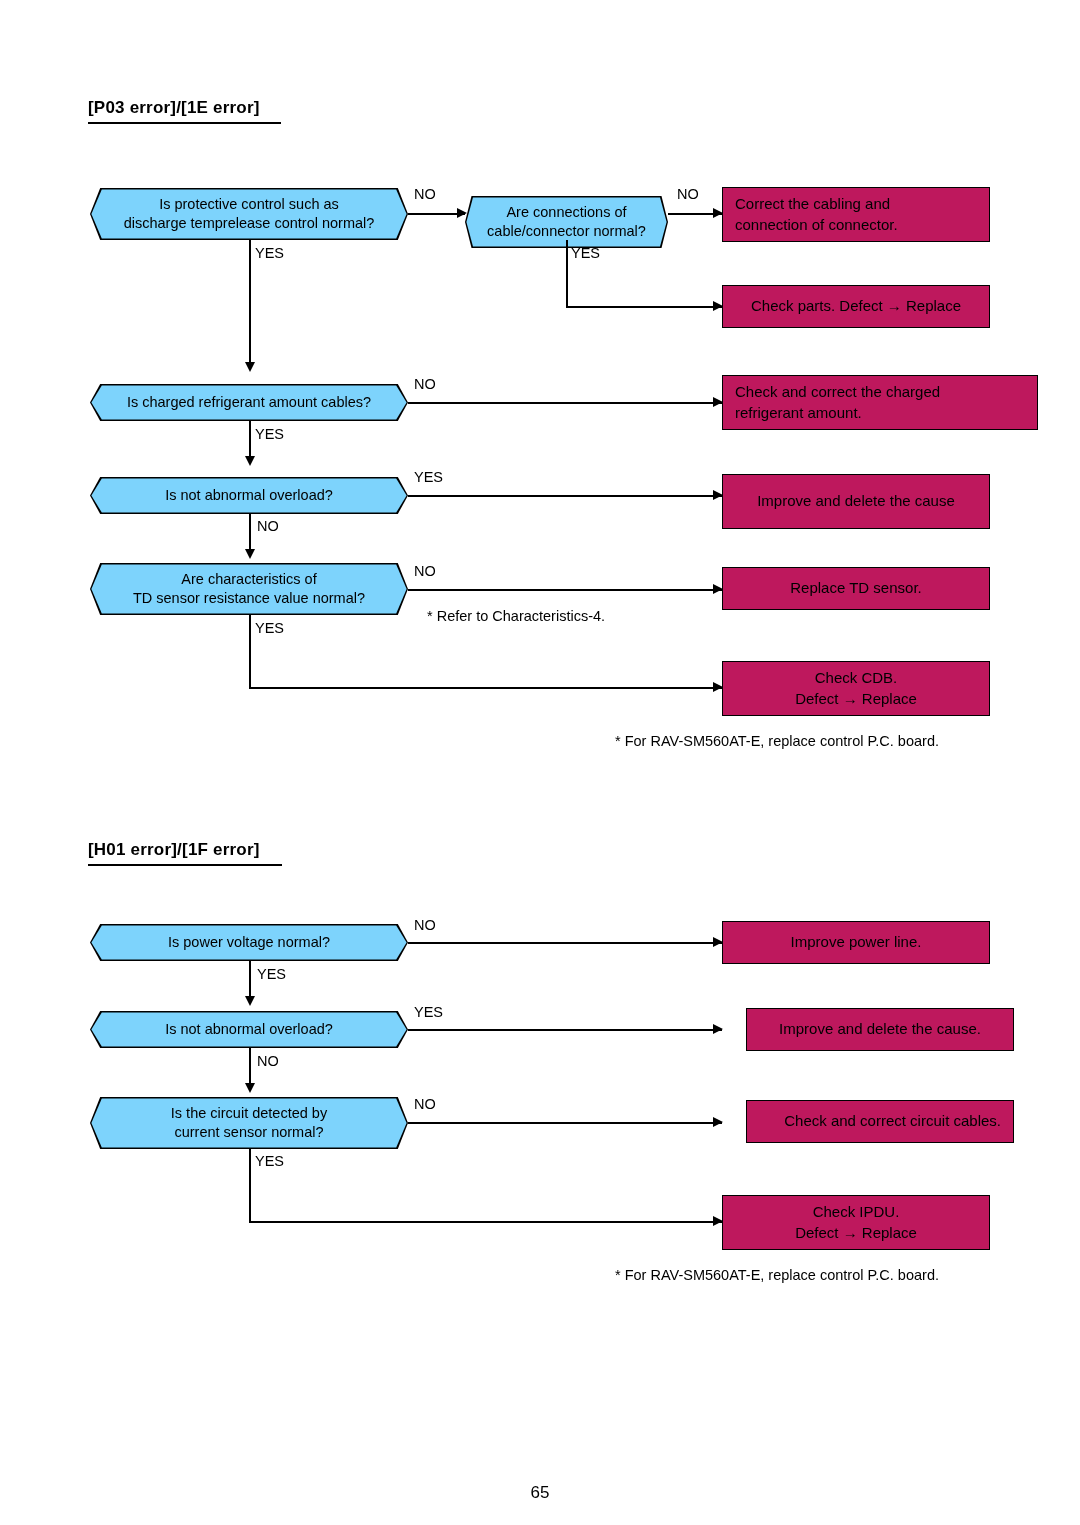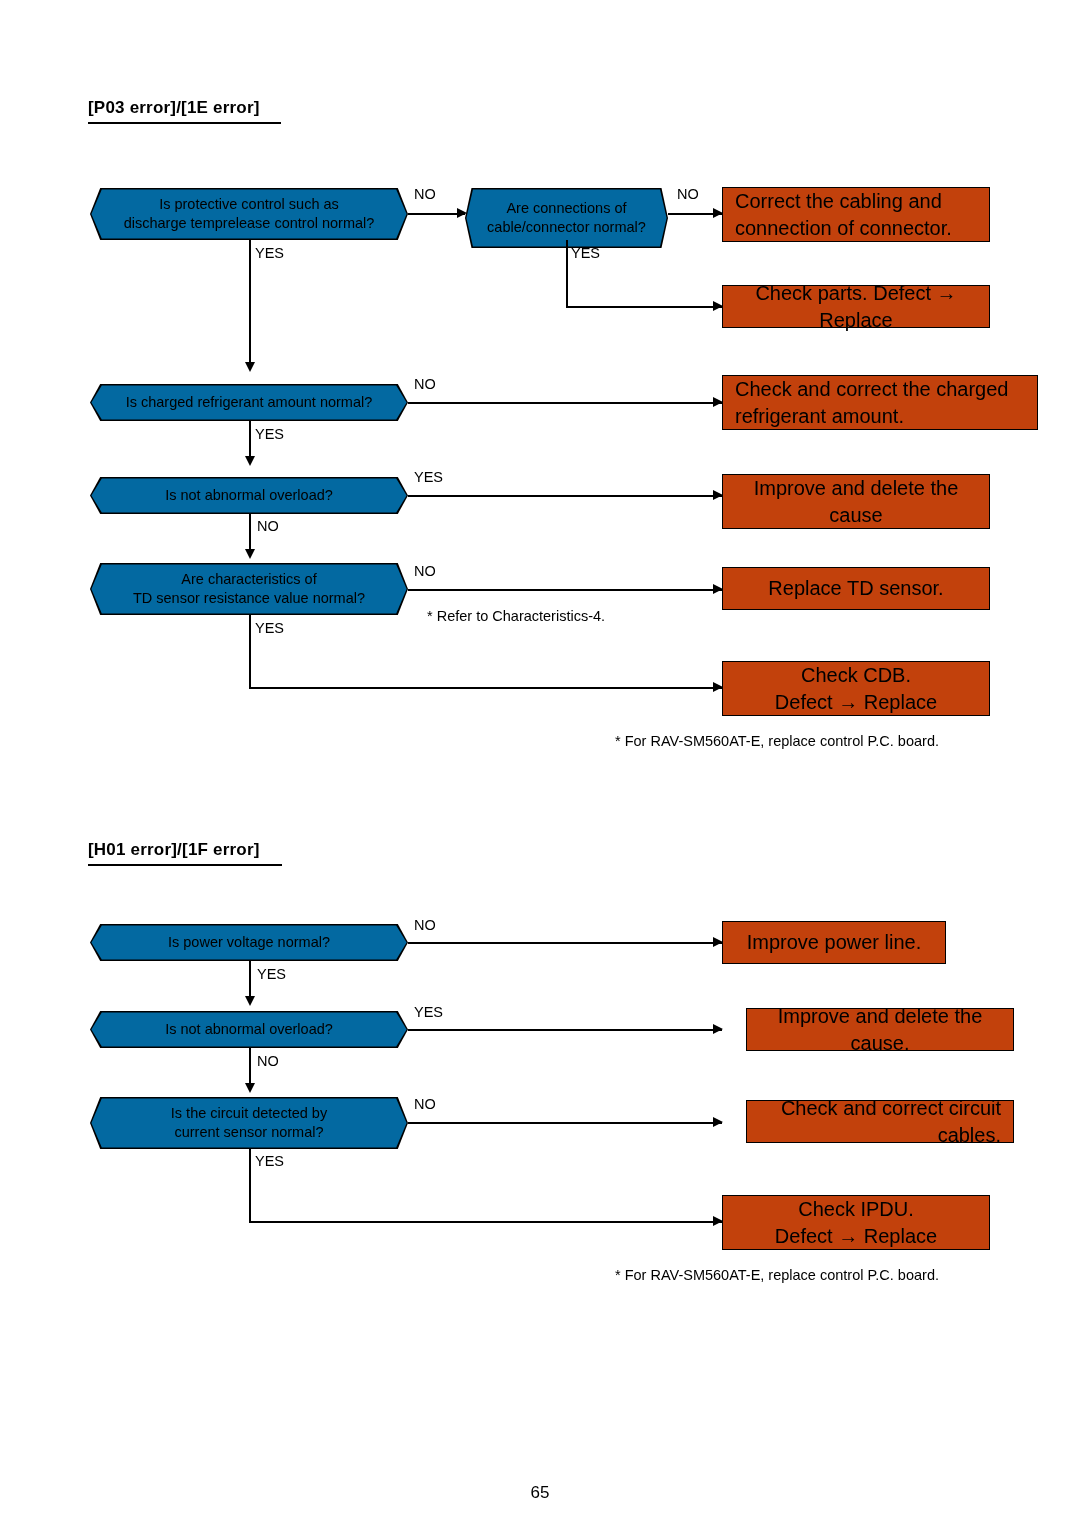--- a/index.html
+++ b/index.html
@@ -31,40 +31,40 @@
   }
   .hex-outer {
     position: absolute;
     background: #000000;
     clip-path: polygon(3.2% 0%, 96.8% 0%, 100% 50%, 96.8% 100%, 3.2% 100%, 0% 50%);
   }
   .hex-inner {
     position: absolute;
     left: 1.4px; top: 1.4px;
     right: 1.4px; bottom: 1.4px;
-    background: #0369a1;
+    background: #7dd3fc;
     clip-path: polygon(3.3% 0%, 96.7% 0%, 100% 50%, 96.7% 100%, 3.3% 100%, 0% 50%);
     display: flex;
     align-items: center;
     justify-content: center;
     text-align: center;
     font-size: 14.5px;
     line-height: 1.32;
   }
 
   
   .rect {
     position: absolute;
     box-sizing: border-box;
     border: 1.6px solid #000;
-    background: #c2410c;
+    background: #be185d;
     display: flex;
     align-items: center;
     text-align: left;
-    font-size: 20px;
+    font-size: 15px;
     line-height: 1.35;
     padding: 0 12px;
   }
   .rect.center {
     justify-content: center;
     text-align: center;
   }
   .rect .inner { width: 100%; }
 
   
@@ -122,21 +122,21 @@
         <div>Is protective control such as</div>
         <div>discharge temprelease control normal?</div>
       </div>
     </div>
   </div>
 
   <div class="lbl" style="left:414px; top:186px;">NO</div>
   <div class="hline" style="left:408px; top:213px; width:57px;"></div>
   <div class="arrow-r" style="left:457px; top:208px;"></div>
 
-  <div class="hex-outer" style="left:465px; top:188px; width:203px; height:60px;">
+  <div class="hex-outer" style="left:465px; top:196px; width:203px; height:52px;">
     <div class="hex-inner">
       <div>
         <div>Are connections of</div>
         <div>cable/connector normal?</div>
       </div>
     </div>
   </div>
 
   <div class="lbl" style="left:677px; top:186px;">NO</div>
   <div class="hline" style="left:668px; top:213px; width:54px;"></div>
@@ -160,21 +160,21 @@
     </div>
   </div>
 
   <div class="lbl" style="left:255px; top:245px;">YES</div>
   <div class="vline" style="left:249px; top:240px; height:128px;"></div>
   <div class="arrow-d" style="left:245px; top:362px;"></div>
 
   <div class="hex-outer" style="left:90px; top:384px; width:318px; height:37px;">
     <div class="hex-inner">
       <div>
-        <div>Is charged refrigerant amount normal?</div>
+        <div>Is charged refrigerant amount cables?</div>
       </div>
     </div>
   </div>
 
   <div class="lbl" style="left:414px; top:376px;">NO</div>
   <div class="hline" style="left:408px; top:402px; width:314px;"></div>
   <div class="arrow-r" style="left:713px; top:397px;"></div>
 
   <div class="rect" style="left:722px; top:375px; width:316px; height:55px;">
     <div class="inner">
@@ -252,21 +252,21 @@
       <div>
         <div>Is power voltage normal?</div>
       </div>
     </div>
   </div>
 
   <div class="lbl" style="left:414px; top:917px;">NO</div>
   <div class="hline" style="left:408px; top:942px; width:314px;"></div>
   <div class="arrow-r" style="left:713px; top:937px;"></div>
 
-  <div class="rect center" style="left:722px; top:921px; width:224px; height:43px;">
+  <div class="rect center" style="left:722px; top:921px; width:268px; height:43px;">
     <div class="inner">
       <div>Improve power line.</div>
     </div>
   </div>
 
   <div class="lbl" style="left:257px; top:966px;">YES</div>
   <div class="vline" style="left:249px; top:961px; height:42px;"></div>
   <div class="arrow-d" style="left:245px; top:996px;"></div>
 
   <div class="hex-outer" style="left:90px; top:1011px; width:318px; height:37px;">

